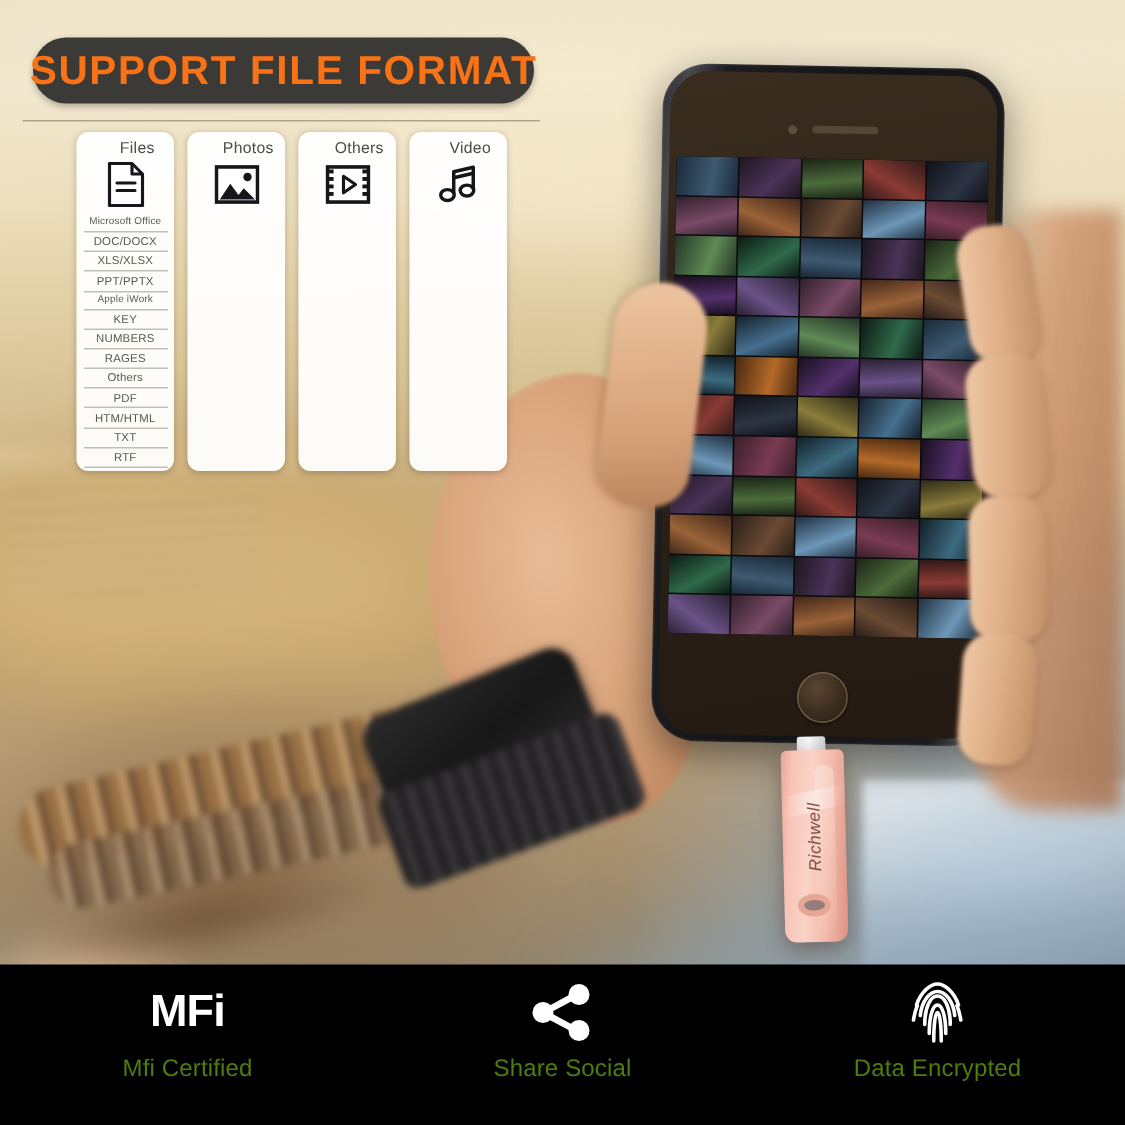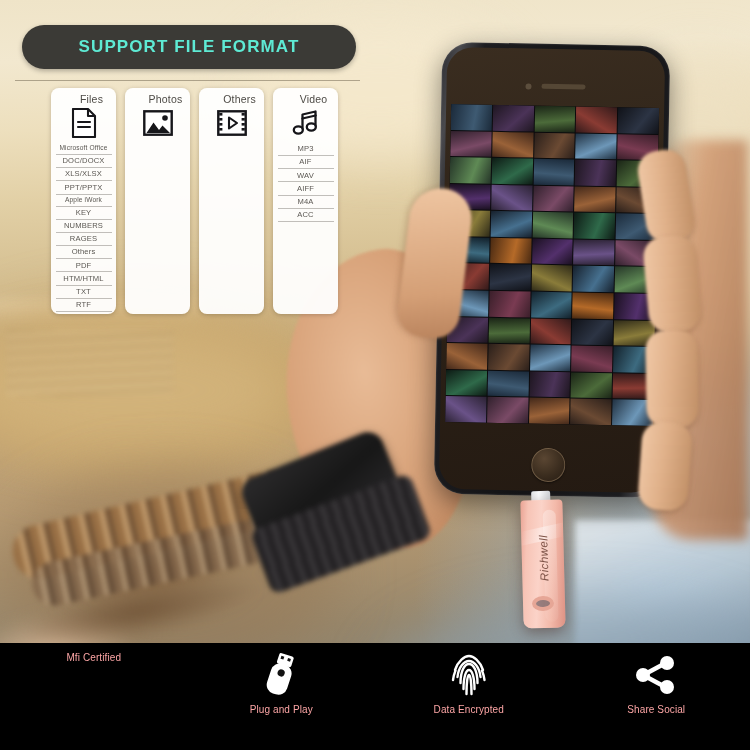--- a/index.html
+++ b/index.html
@@ -127,22 +127,22 @@
     left: 22px; top: 25px;
     width: 334px; height: 44px;
     background: #3b3a36;
     border-radius: 22px;
     display: flex;
     align-items: center;
     justify-content: center;
     box-shadow: 0 2px 5px rgba(0,0,0,.28);
   }
   .banner-text {
-    color: #5eead4;
-    font-size: 17px;
+    color: #f97316;
+    font-size: 27px;
     font-weight: bold;
     letter-spacing: 1.1px;
     white-space: nowrap;
   }
   .rule {
     position: absolute;
     left: 15px; top: 80px; width: 345px; height: 1px;
     background: rgba(92,80,60,.45);
   }
 
@@ -386,22 +386,22 @@
     margin-bottom: 6px;
   }
   .mfi-word {
     color: #ffffff;
     font-size: 30px;
     font-weight: bold;
     letter-spacing: -0.5px;
     line-height: 1;
   }
   .feature-label {
-    color: #fca5a5;
-    font-size: 10px;
+    color: #4d7c0f;
+    font-size: 16px;
     letter-spacing: .1px;
     white-space: nowrap;
   }
 </style>
 </head>
 <body>
 
 <div id="stage">
 
   <div class="bg-base"></div>
@@ -574,71 +574,52 @@
       <div class="card">
         <div class="card-title">Video</div>
         <div class="card-icon">
           <svg width="28" height="28" viewBox="0 0 28 28">
             <path d="M10.5 20.5V5.5l13-3v15" fill="none" stroke="#16161a" stroke-width="2.3" stroke-linecap="round" stroke-linejoin="round"></path>
             <path d="M10.5 9.5l13-3" fill="none" stroke="#16161a" stroke-width="2.3" stroke-linecap="round"></path>
             <ellipse cx="6.3" cy="21" rx="4.5" ry="3.6" fill="#fff" stroke="#16161a" stroke-width="2.3"></ellipse>
             <ellipse cx="19.3" cy="18" rx="4.5" ry="3.6" fill="#fff" stroke="#16161a" stroke-width="2.3"></ellipse>
           </svg>
         </div>
-        <div class="fmt-list">
-          <div class="fmt">MP3</div>
-          <div class="fmt">AIF</div>
-          <div class="fmt">WAV</div>
-          <div class="fmt">AIFF</div>
-          <div class="fmt">M4A</div>
-          <div class="fmt">ACC</div>
-        </div>
       </div>
     </div>
 
   <div class="feature-bar" id="feature-bar">
       <div class="feature">
+        <div class="feature-icon">
+          <span class="mfi-word">MFi</span>
+        </div>
         <div class="feature-label">Mfi Certified</div>
       </div>
       <div class="feature">
         <div class="feature-icon">
-          <svg width="40" height="44" viewBox="0 0 40 44">
-            <g transform="rotate(18 20 22)">
-              <rect x="12" y="1" width="15" height="11" rx="2" fill="#fff"></rect>
-              <rect x="14.5" y="3.6" width="3" height="3" fill="#111"></rect>
-              <rect x="21.5" y="3.6" width="3" height="3" fill="#111"></rect>
-              <rect x="9" y="11" width="21" height="31" rx="9" fill="#fff"></rect>
-              <circle cx="19.5" cy="20" r="3.6" fill="#111"></circle>
-            </g>
+          <svg width="44" height="40" viewBox="0 0 44 40">
+            <circle cx="33" cy="8" r="7" fill="#fff"></circle>
+            <circle cx="9" cy="20" r="7" fill="#fff"></circle>
+            <circle cx="33" cy="32" r="7" fill="#fff"></circle>
+            <path d="M14.5 17.2L28 10M14.5 23L28 30.2" stroke="#fff" stroke-width="4.4" stroke-linecap="round"></path>
           </svg>
         </div>
-        <div class="feature-label">Plug and Play</div>
+        <div class="feature-label">Share Social</div>
       </div>
       <div class="feature">
         <div class="feature-icon">
           <svg width="40" height="46" viewBox="0 0 40 46">
             <g fill="none" stroke="#fff" stroke-linecap="round">
               <path d="M6 18c3-9 9.5-14 14-14s11 5 14 14" stroke-width="2.4"></path>
               <path d="M8.5 25c1-10 6.5-16 11.5-16s10.5 6 11.5 16" stroke-width="2.4"></path>
               <path d="M11.5 31c0-12 4-19 8.5-19s8.5 7 8.5 19" stroke-width="2.4"></path>
               <path d="M14.5 37c0-12 2.5-19 5.5-19s5.5 7 5.5 19" stroke-width="2.4"></path>
               <path d="M17.5 42c0-11 1-19 2.5-19s2.5 8 2.5 19" stroke-width="2.4"></path>
               <path d="M4 28c.5-4 1.5-7 2.5-9.5" stroke-width="2.4"></path>
               <path d="M35.5 28c-.5-4-1.5-7-2.5-9.5" stroke-width="2.4"></path>
             </g>
           </svg>
         </div>
         <div class="feature-label">Data Encrypted</div>
       </div>
-      <div class="feature">
-        <div class="feature-icon">
-          <svg width="44" height="40" viewBox="0 0 44 40">
-            <circle cx="33" cy="8" r="7" fill="#fff"></circle>
-            <circle cx="9" cy="20" r="7" fill="#fff"></circle>
-            <circle cx="33" cy="32" r="7" fill="#fff"></circle>
-            <path d="M14.5 17.2L28 10M14.5 23L28 30.2" stroke="#fff" stroke-width="4.4" stroke-linecap="round"></path>
-          </svg>
-        </div>
-        <div class="feature-label">Share Social</div>
-      </div>
     </div>
 
 </div>
 
 </body></html>

